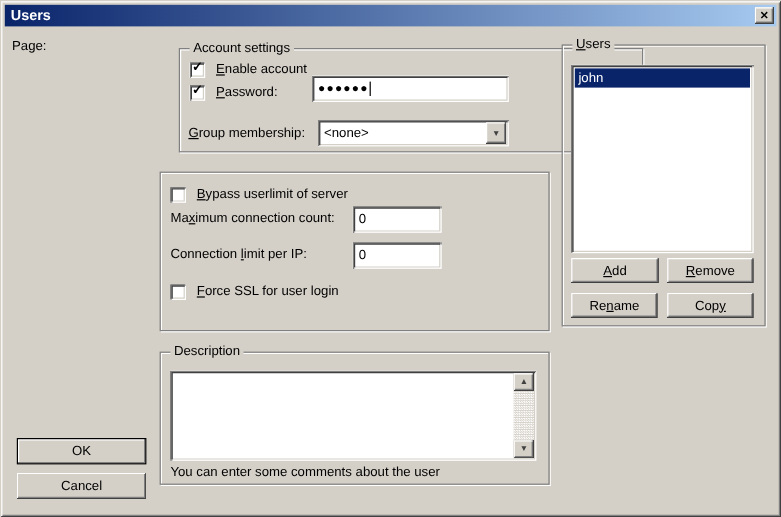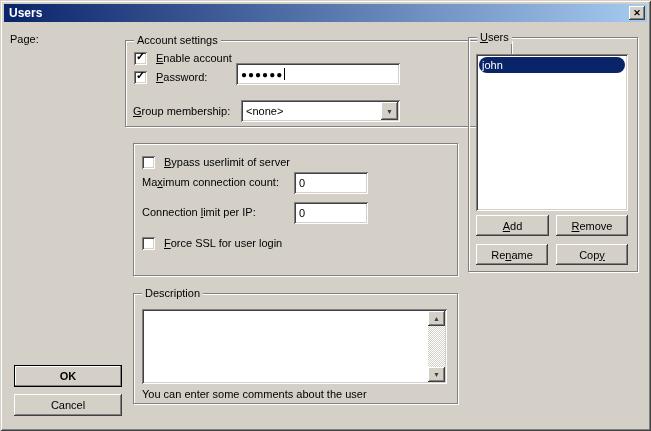--- a/index.html
+++ b/index.html
@@ -63,25 +63,25 @@
   }
   .tree-vline {
     position: absolute; left: 9px; top: 8px; height: 56px; width: 0;
     border-left: 1px dotted #808080;
   }
   .tree-row { display: flex; align-items: center; height: 16px; position: relative; }
   .twig { margin-left: 9px; width: 12px; height: 0; border-top: 1px dotted #808080; }
   .tree-row span.lbl { margin-left: 1px; padding: 1px 2px; line-height: 12px; }
   .tree-row.sel span.lbl { background: #d4d0c8; }
 
-  .ok-btn { left: 14px; top: 365px; width: 108px; height: 22px; font-weight: bold; }
+  .ok-btn { left: 14px; top: 365px; width: 108px; height: 22px; }
   .cancel-btn { left: 14px; top: 394px; width: 108px; height: 22px; }
 
   
-  .grp-account { left: 125px; top: 40px; width: 387px; height: 87px; }
+  .grp-account { left: 149px; top: 40px; width: 387px; height: 87px; }
   .grp-limits  { left: 133px; top: 143px; width: 325px; height: 133px; }
   .grp-desc    { left: 133px; top: 293px; width: 325px; height: 111px; }
   .grp-users   { left: 468px; top: 37px; width: 170px; height: 235px; }
 
   .cb-row { position: absolute; display: flex; align-items: center; }
   .cb {
     width: 13px; height: 13px; background: #fff; position: relative; flex: none;
     box-shadow: inset 1px 1px 0 #808080, inset -1px -1px 0 #fff,
                 inset 2px 2px 0 #404040, inset -2px -2px 0 #d4d0c8;
   }
@@ -130,21 +130,21 @@
     position: absolute; right: 2px; top: 2px; bottom: 2px; width: 17px;
     background-image: repeating-conic-gradient(#ffffff 0% 25%, #d4d0c8 0% 50%);
     background-size: 2px 2px;
   }
   .sb-up { left: 0; top: 0; width: 17px; height: 15px; }
   .sb-down { left: 0; bottom: 0; width: 17px; height: 15px; }
   .desc-hint { left: 8px; top: 94px; }
 
   
   .users-list { position: absolute; left: 7px; top: 16px; width: 152px; height: 157px; padding: 2px; }
-  .user-item { height: 16px; line-height: 16px; padding-left: 3px; margin: 1px; border-radius: 8px; }
+  .user-item { height: 16px; line-height: 16px; padding-left: 3px; margin: 1px; }
   .user-item.sel { background: #0a246a; color: #fff; }
   .add-btn    { left: 7px;  top: 177px; width: 73px; height: 21px; }
   .remove-btn { left: 87px; top: 177px; width: 72px; height: 21px; }
   .rename-btn { left: 7px;  top: 206px; width: 72px; height: 21px; }
   .copy-btn   { left: 87px; top: 206px; width: 72px; height: 21px; }
 
   u { text-decoration: underline; }
 </style>
 </head>
 <body>

